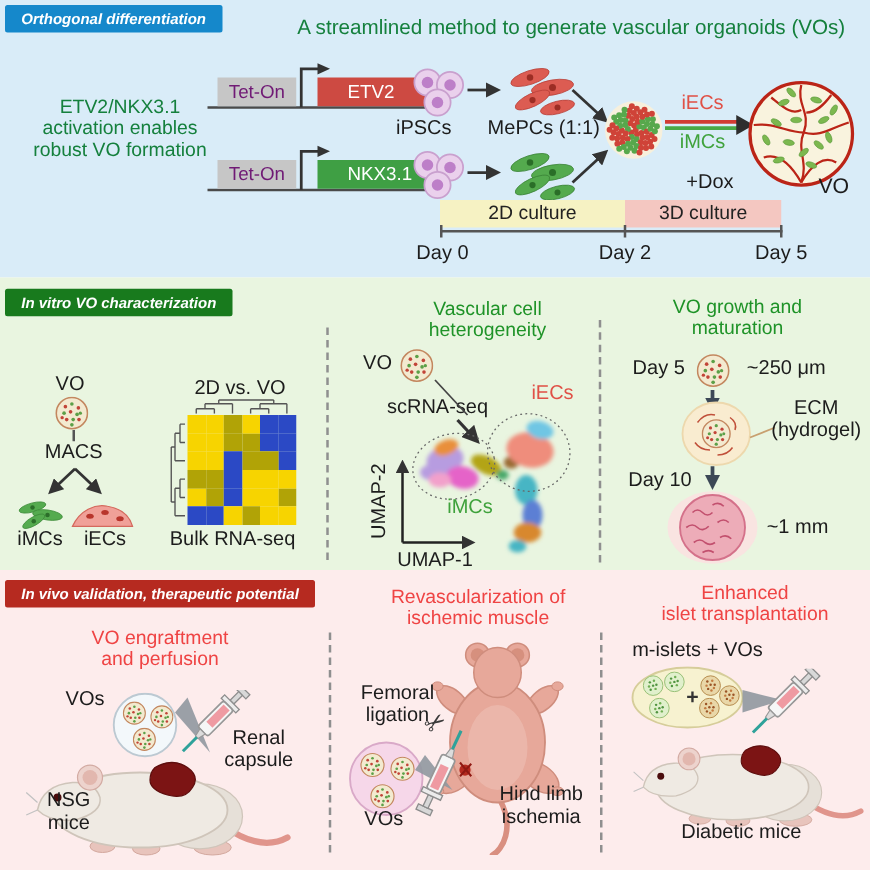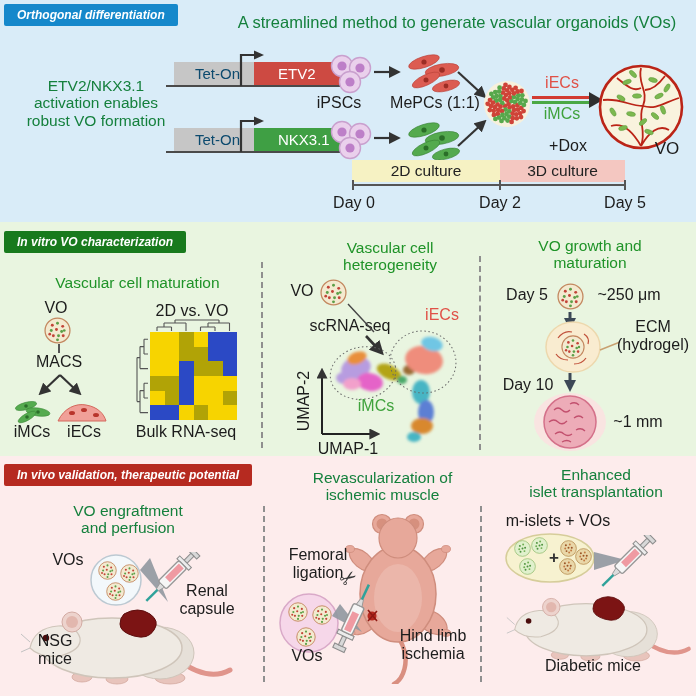--- a/index.html
+++ b/index.html
@@ -6,24 +6,24 @@
   #stage{position:relative;width:696px;height:696px;font-family:"Liberation Sans",sans-serif;overflow:hidden;background:#fff}
   .abs{position:absolute}
   .panel{position:absolute;left:0;width:696px}
   #panel-top{top:0;height:222px;background:#d9ecf8}
   #panel-mid{top:222px;height:234px;background:#e9f5e0}
   #panel-bot{top:456px;height:240px;background:#fdecec}
   .hdrbox{position:absolute;color:#fff;font-style:italic;font-weight:bold;font-size:12px;padding:4px 13px;border-radius:2px;white-space:nowrap}
   .lbl{position:absolute;color:#1c1c1c;font-size:16px;line-height:1.12;text-align:center}
   .blue{color:#15803d}
   .green{color:#1f9328}
-  .redt{color:#15803d}
+  .redt{color:#ef4444}
   .iec{color:#e05147}
   .imc{color:#3fa23c}
-  .gbox{position:absolute;background:#c6c6c6;color:#0c4a6e;font-size:15px;padding:3px 21px}
+  .gbox{position:absolute;background:#c6c6c6;color:#701a75;font-size:15px;padding:3px 9px}
   .genebox{position:absolute;color:#fff;font-size:15px;padding:3px 24px}
   .dashv{position:absolute;border-left:2px dashed #8f8f8f;width:0}
   #heatmap{position:absolute;display:grid;grid-template-columns:repeat(6,1fr);grid-template-rows:repeat(6,1fr)}
   .bar{position:absolute;font-size:15.5px;color:#222;text-align:center;line-height:22px;height:22px}
   .scissors{position:absolute;font-size:20px;color:#3a3a3a;transform:rotate(-35deg)}
 </style>
 </head>
 <body>
 
 <svg width="0" height="0" style="position:absolute" aria-hidden="true">
@@ -337,21 +337,20 @@
     <div class="lbl" style="left:324px;top:194px;width:60px">Day 0</div>
     <div class="lbl" style="left:470px;top:194px;width:60px">Day 2</div>
     <div class="lbl" style="left:595px;top:194px;width:60px">Day 5</div>
   </div>
 
   <div class="panel" id="panel-mid"></div>
   <div class="hdrbox" style="left:4px;top:231px;background:#187a1d">In vitro VO characterization</div>
   <div class="dashv" style="left:261px;top:262px;height:186px"></div>
   <div class="dashv" style="left:479px;top:256px;height:194px"></div>
 
-  <div class="lbl green" style="left:30px;top:274px;width:215px;font-size:15.5px">Vascular cell maturation</div>
   <div class="lbl" style="left:38px;top:299px;width:36px">VO</div>
   <svg class="abs" style="left:44px;top:317px" width="27" height="27">
       <use href="#organoid-rg" width="27" height="27"></use>
     </svg>
   <div class="abs" style="left:58px;top:344px;height:9px;border-left:2px dashed #555"></div>
   <div class="lbl" style="left:28px;top:353px;width:62px">MACS</div>
   <svg class="abs" style="left:26px;top:372px" width="70" height="28">
     <line x1="34" y1="3" x2="16" y2="20" stroke="#333" stroke-width="2.2" marker-end="url(#ah)"></line>
     <line x1="34" y1="3" x2="52" y2="20" stroke="#333" stroke-width="2.2" marker-end="url(#ah)"></line>
   </svg>

